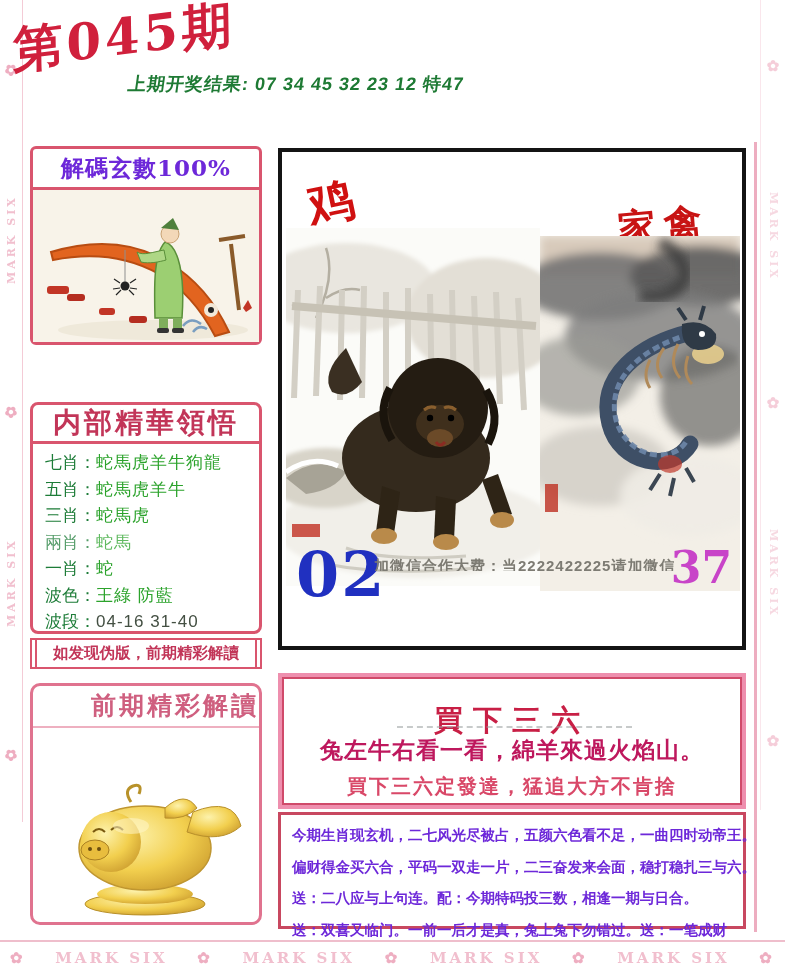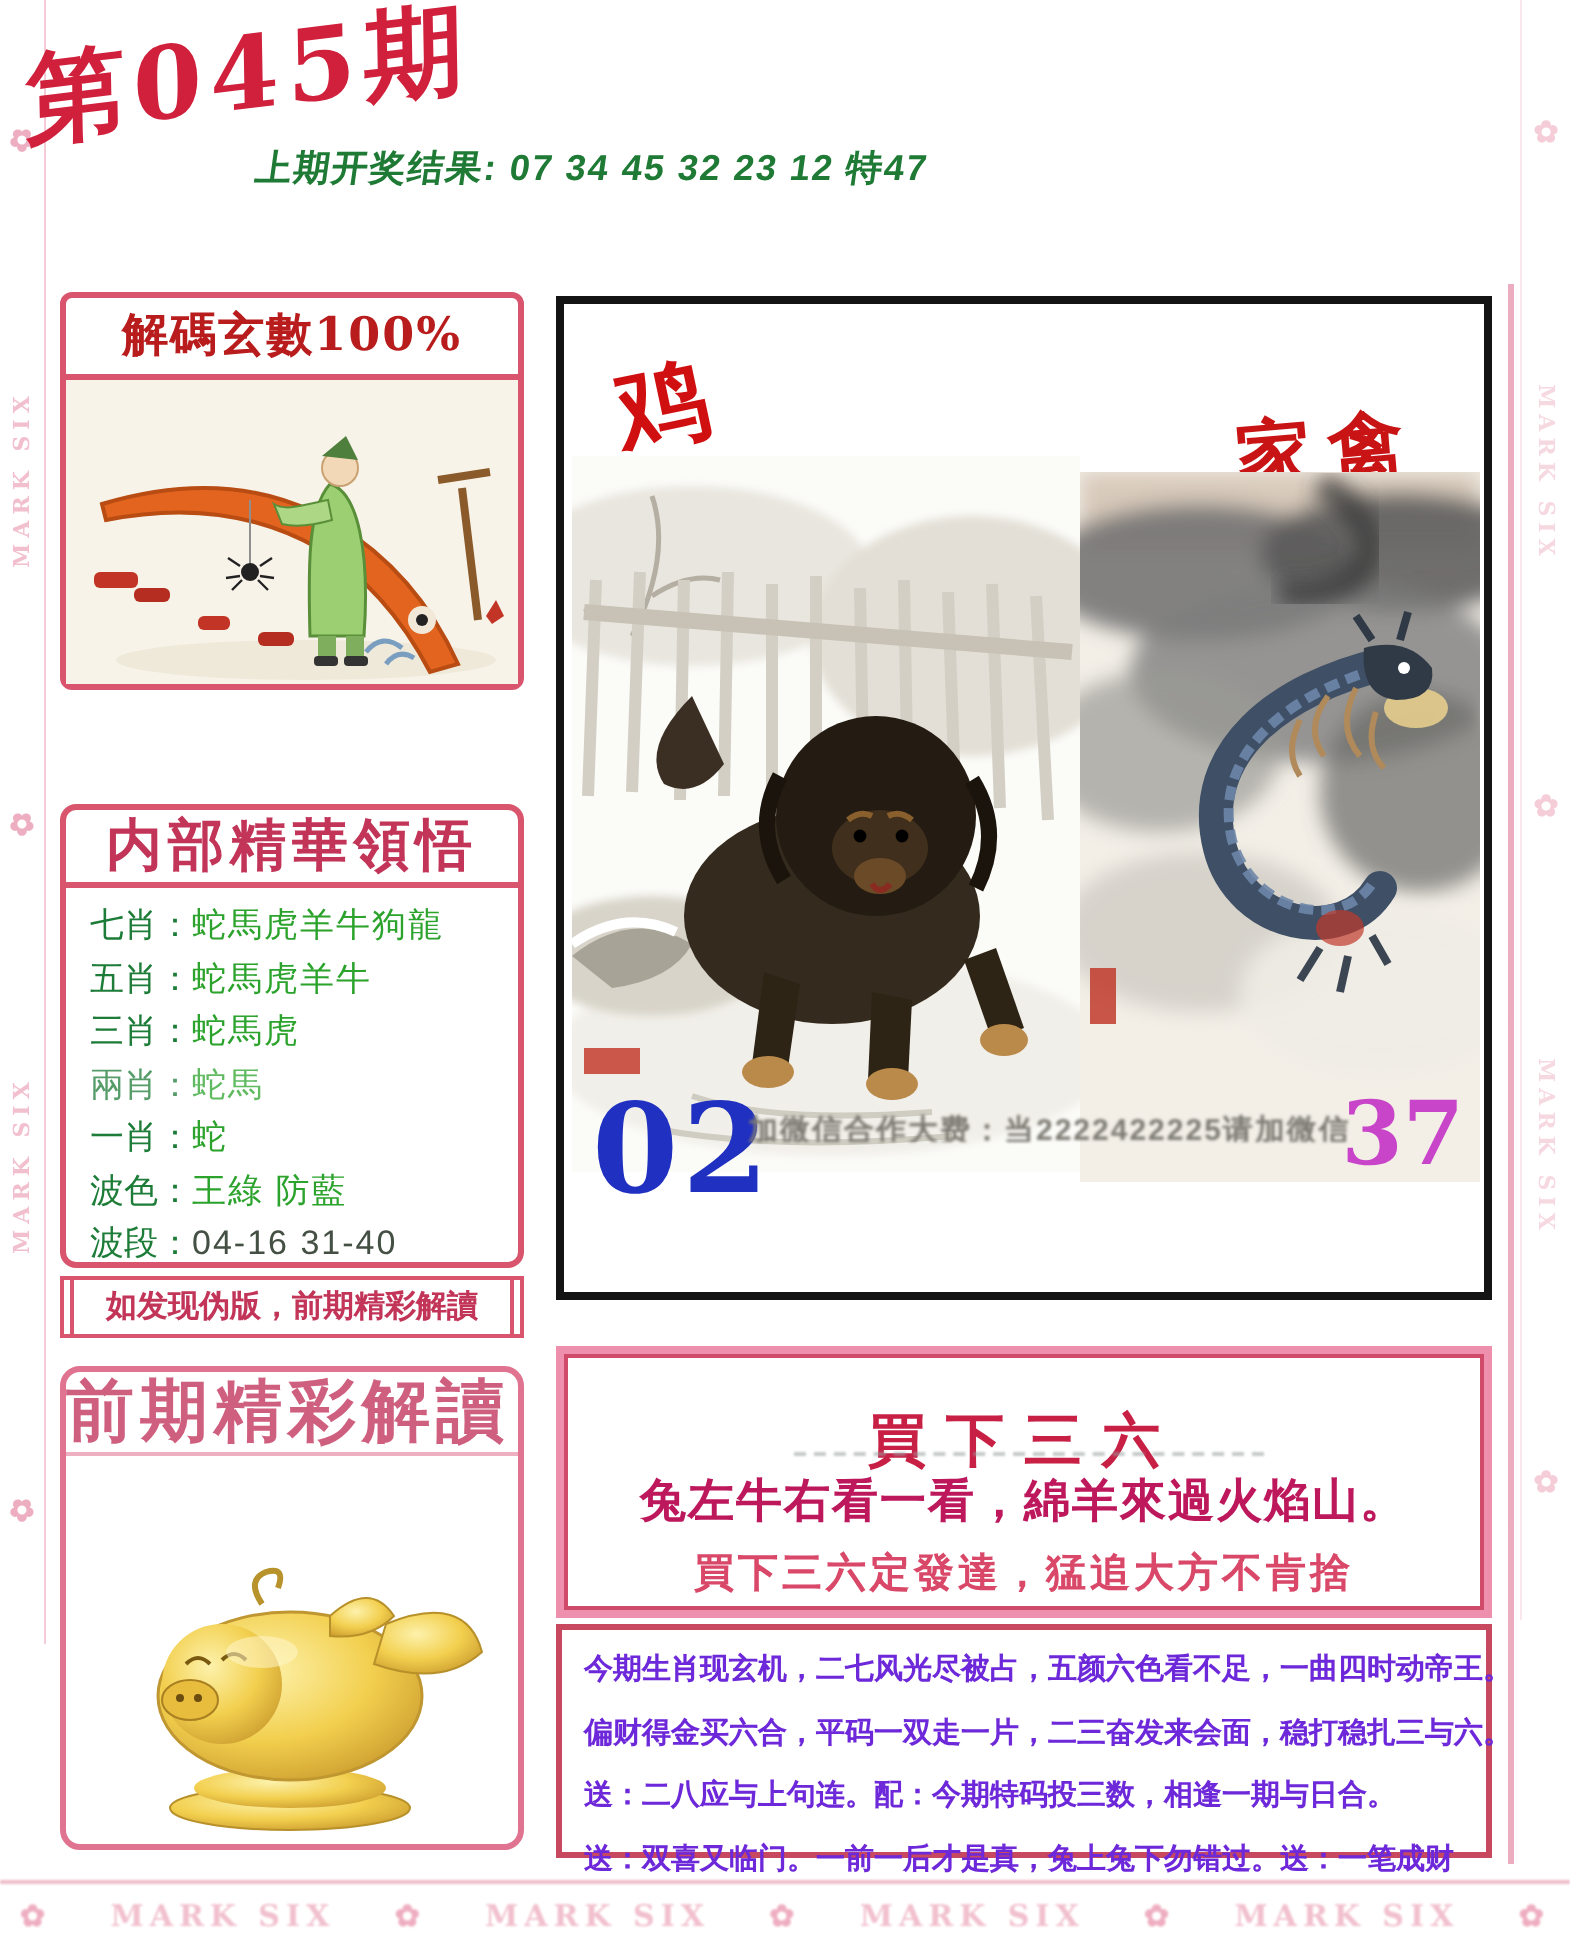--- a/index.html
+++ b/index.html
@@ -26,21 +26,21 @@
   .issue-title{position:absolute;left:12px;top:4px;font-family:"DejaVu Serif",serif;
                font-size:50px;font-weight:bold;color:#d0203c;transform:rotate(-7deg) skewX(-6deg);
                letter-spacing:4px;white-space:nowrap;}
   .last-result{position:absolute;left:128px;top:72px;font-size:18px;font-weight:bold;
                color:#1e7a34;transform:skewX(-8deg);letter-spacing:1px;white-space:nowrap;}
 
   
   .lbox{position:absolute;left:30px;width:232px;background:#fff;box-sizing:border-box;}
   .box-decode{top:146px;height:199px;border:3px solid #d9556e;border-radius:6px;}
   .box-decode .ttl{height:38px;line-height:38px;text-align:center;font-family:"DejaVu Serif",serif;
-                   font-weight:bold;font-size:23px;color:#b91c1c;border-bottom:3px solid #d9556e;
+                   font-weight:bold;font-size:23px;color:#6d28d9;border-bottom:3px solid #d9556e;
                    letter-spacing:1px;}
   .box-decode svg{display:block;}
 
   .box-note{top:350px;height:48px;border:3px solid #d9556e;border-radius:12px;padding:2px;}
   .box-note .inner{border:1px solid #d9556e;border-radius:8px;height:100%;box-sizing:border-box;
                    display:flex;flex-direction:column;justify-content:center;}
   .box-note p{margin:0;text-align:center;font-size:14.5px;font-weight:bold;color:#b03050;line-height:19px;}
 
   .box-essence{top:402px;height:232px;border:3px solid #d9556e;border-radius:8px;}
   .box-essence .ttl{height:36px;line-height:36px;text-align:center;font-family:"DejaVu Serif",serif;
@@ -50,22 +50,22 @@
   .zrow{font-size:17px;font-weight:normal;line-height:26.5px;white-space:nowrap;}
   .zrow .lab{color:#1d7c38;}
   .zrow .val{color:#2ca32c;letter-spacing:1px;}
   .zrow .val-dark{color:#445043;letter-spacing:1px;}
 
   .box-warn{top:638px;height:31px;border:2px solid #d9556e;display:flex;align-items:center;
             justify-content:center;font-size:15.5px;font-weight:bold;color:#c23558;
             box-shadow:inset 3px 0 0 #fff,inset 5px 0 0 #d9556e,inset -3px 0 0 #fff,inset -5px 0 0 #d9556e;}
 
   .box-prev{top:683px;height:242px;border:3px solid #e0738f;border-radius:10px;overflow:hidden;}
-  .box-prev .ttl{height:40px;line-height:40px;text-align:left;font-family:"DejaVu Serif",serif;
-                 font-weight:bold;font-size:34px;color:#cf5f7f;letter-spacing:3px;
+  .box-prev .ttl{height:40px;line-height:40px;text-align:right;font-family:"DejaVu Serif",serif;
+                 font-weight:bold;font-size:25px;color:#cf5f7f;letter-spacing:3px;
                  border-bottom:2px solid #eeb0c0;}
   .box-prev svg{position:absolute;left:12px;bottom:4px;}
 
   
   .main-pic{position:absolute;left:278px;top:148px;width:468px;height:502px;
             border:4px solid #141414;background:#fff;box-sizing:border-box;}
   .zlabel{position:absolute;left:26px;top:20px;font-family:"DejaVu Serif",serif;font-weight:bold;
           font-size:46px;color:#d01010;transform:rotate(-12deg);}
   .clabel{position:absolute;left:336px;top:48px;font-family:"DejaVu Serif",serif;font-weight:bold;
           font-size:38px;color:#c81414;letter-spacing:8px;transform:rotate(-5deg);white-space:nowrap;}

